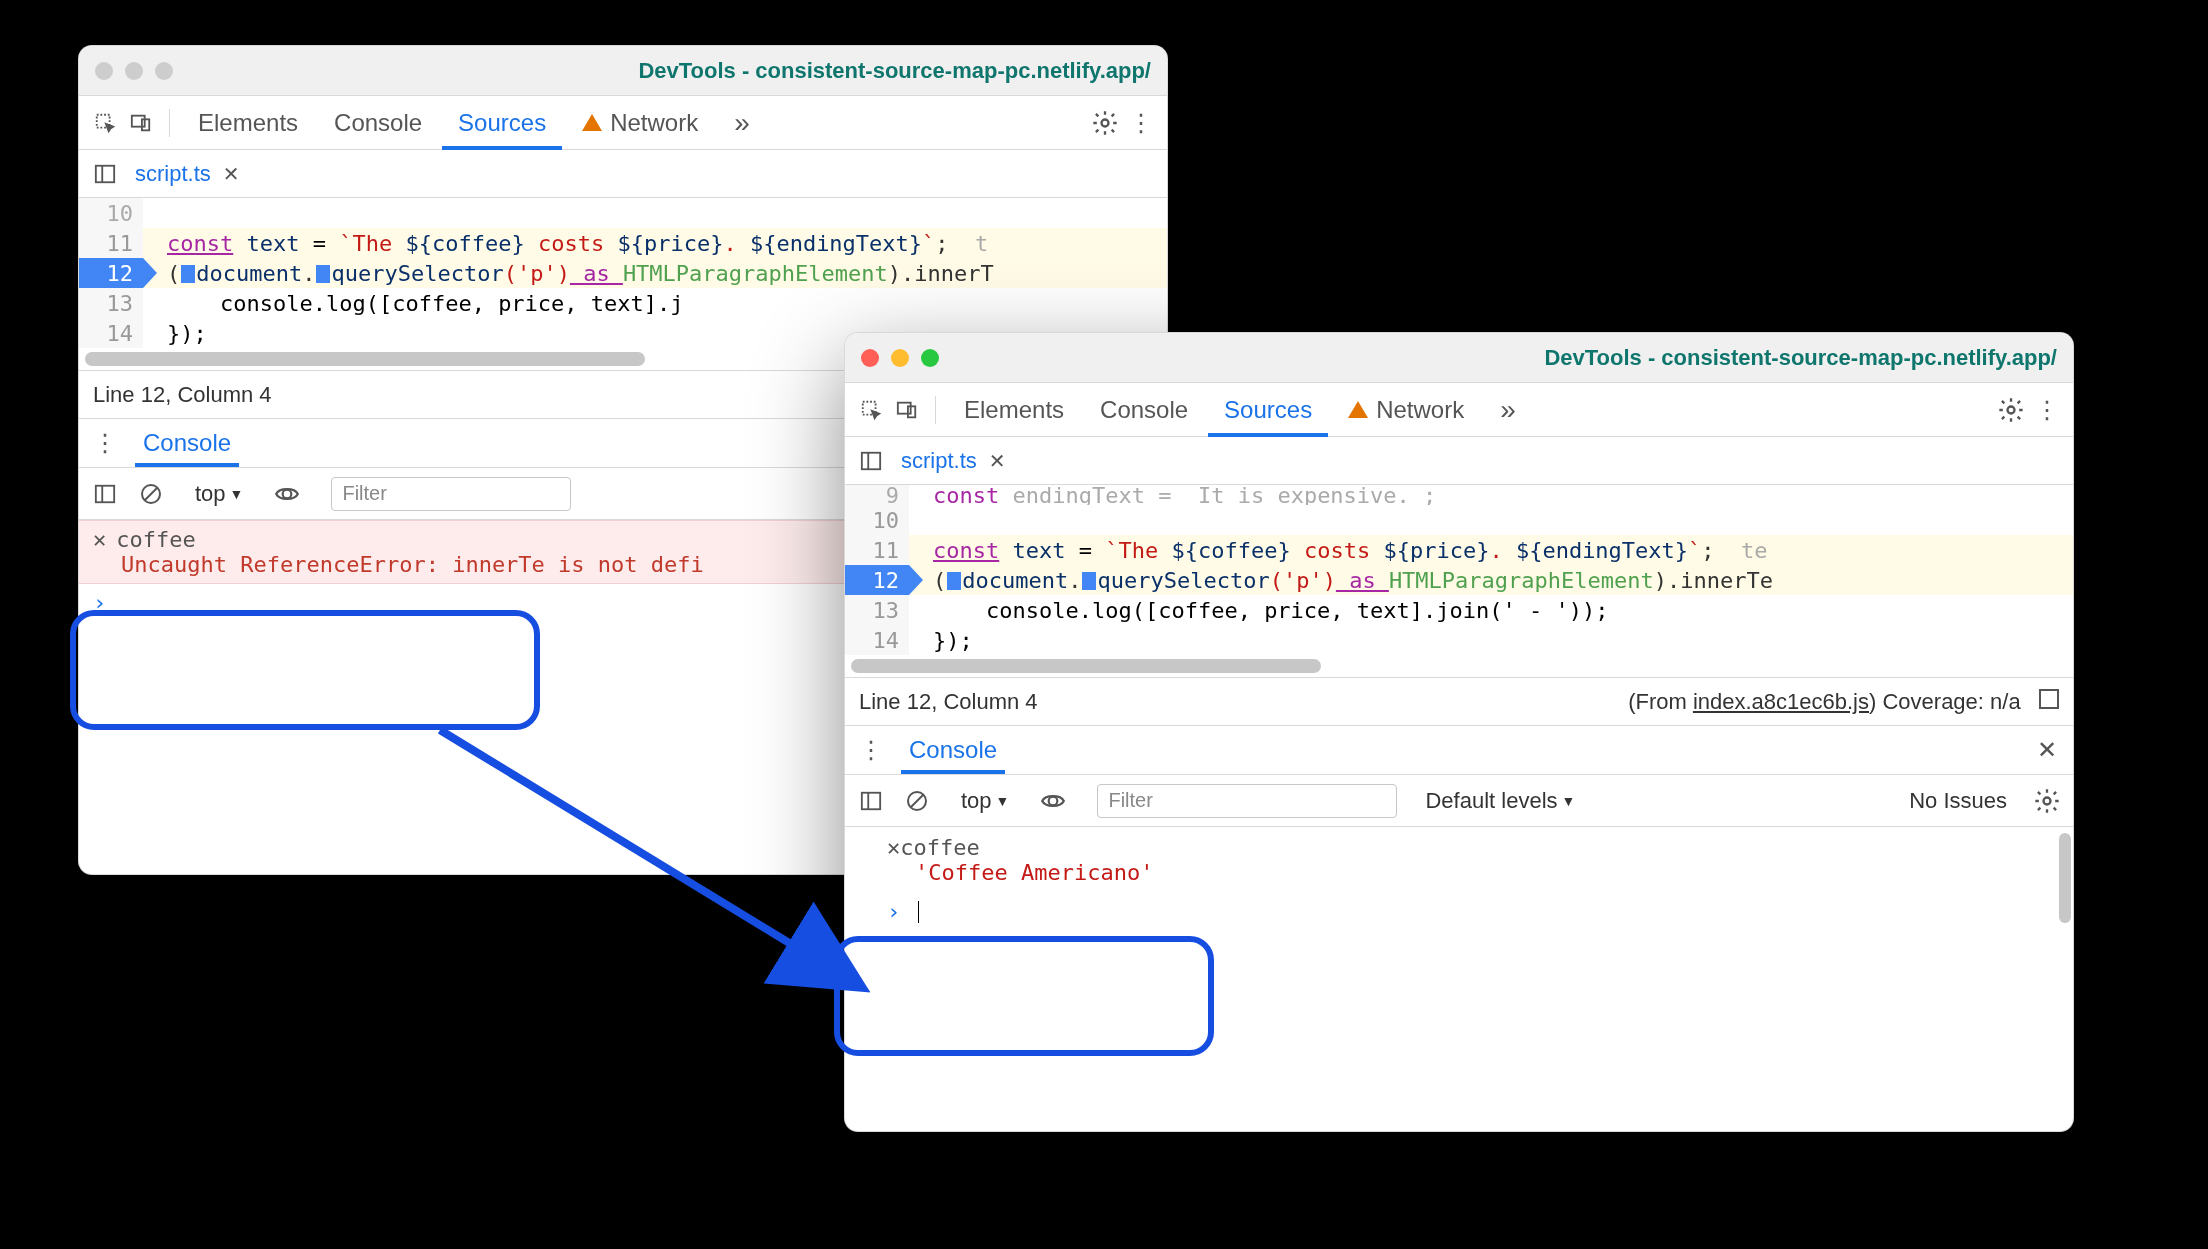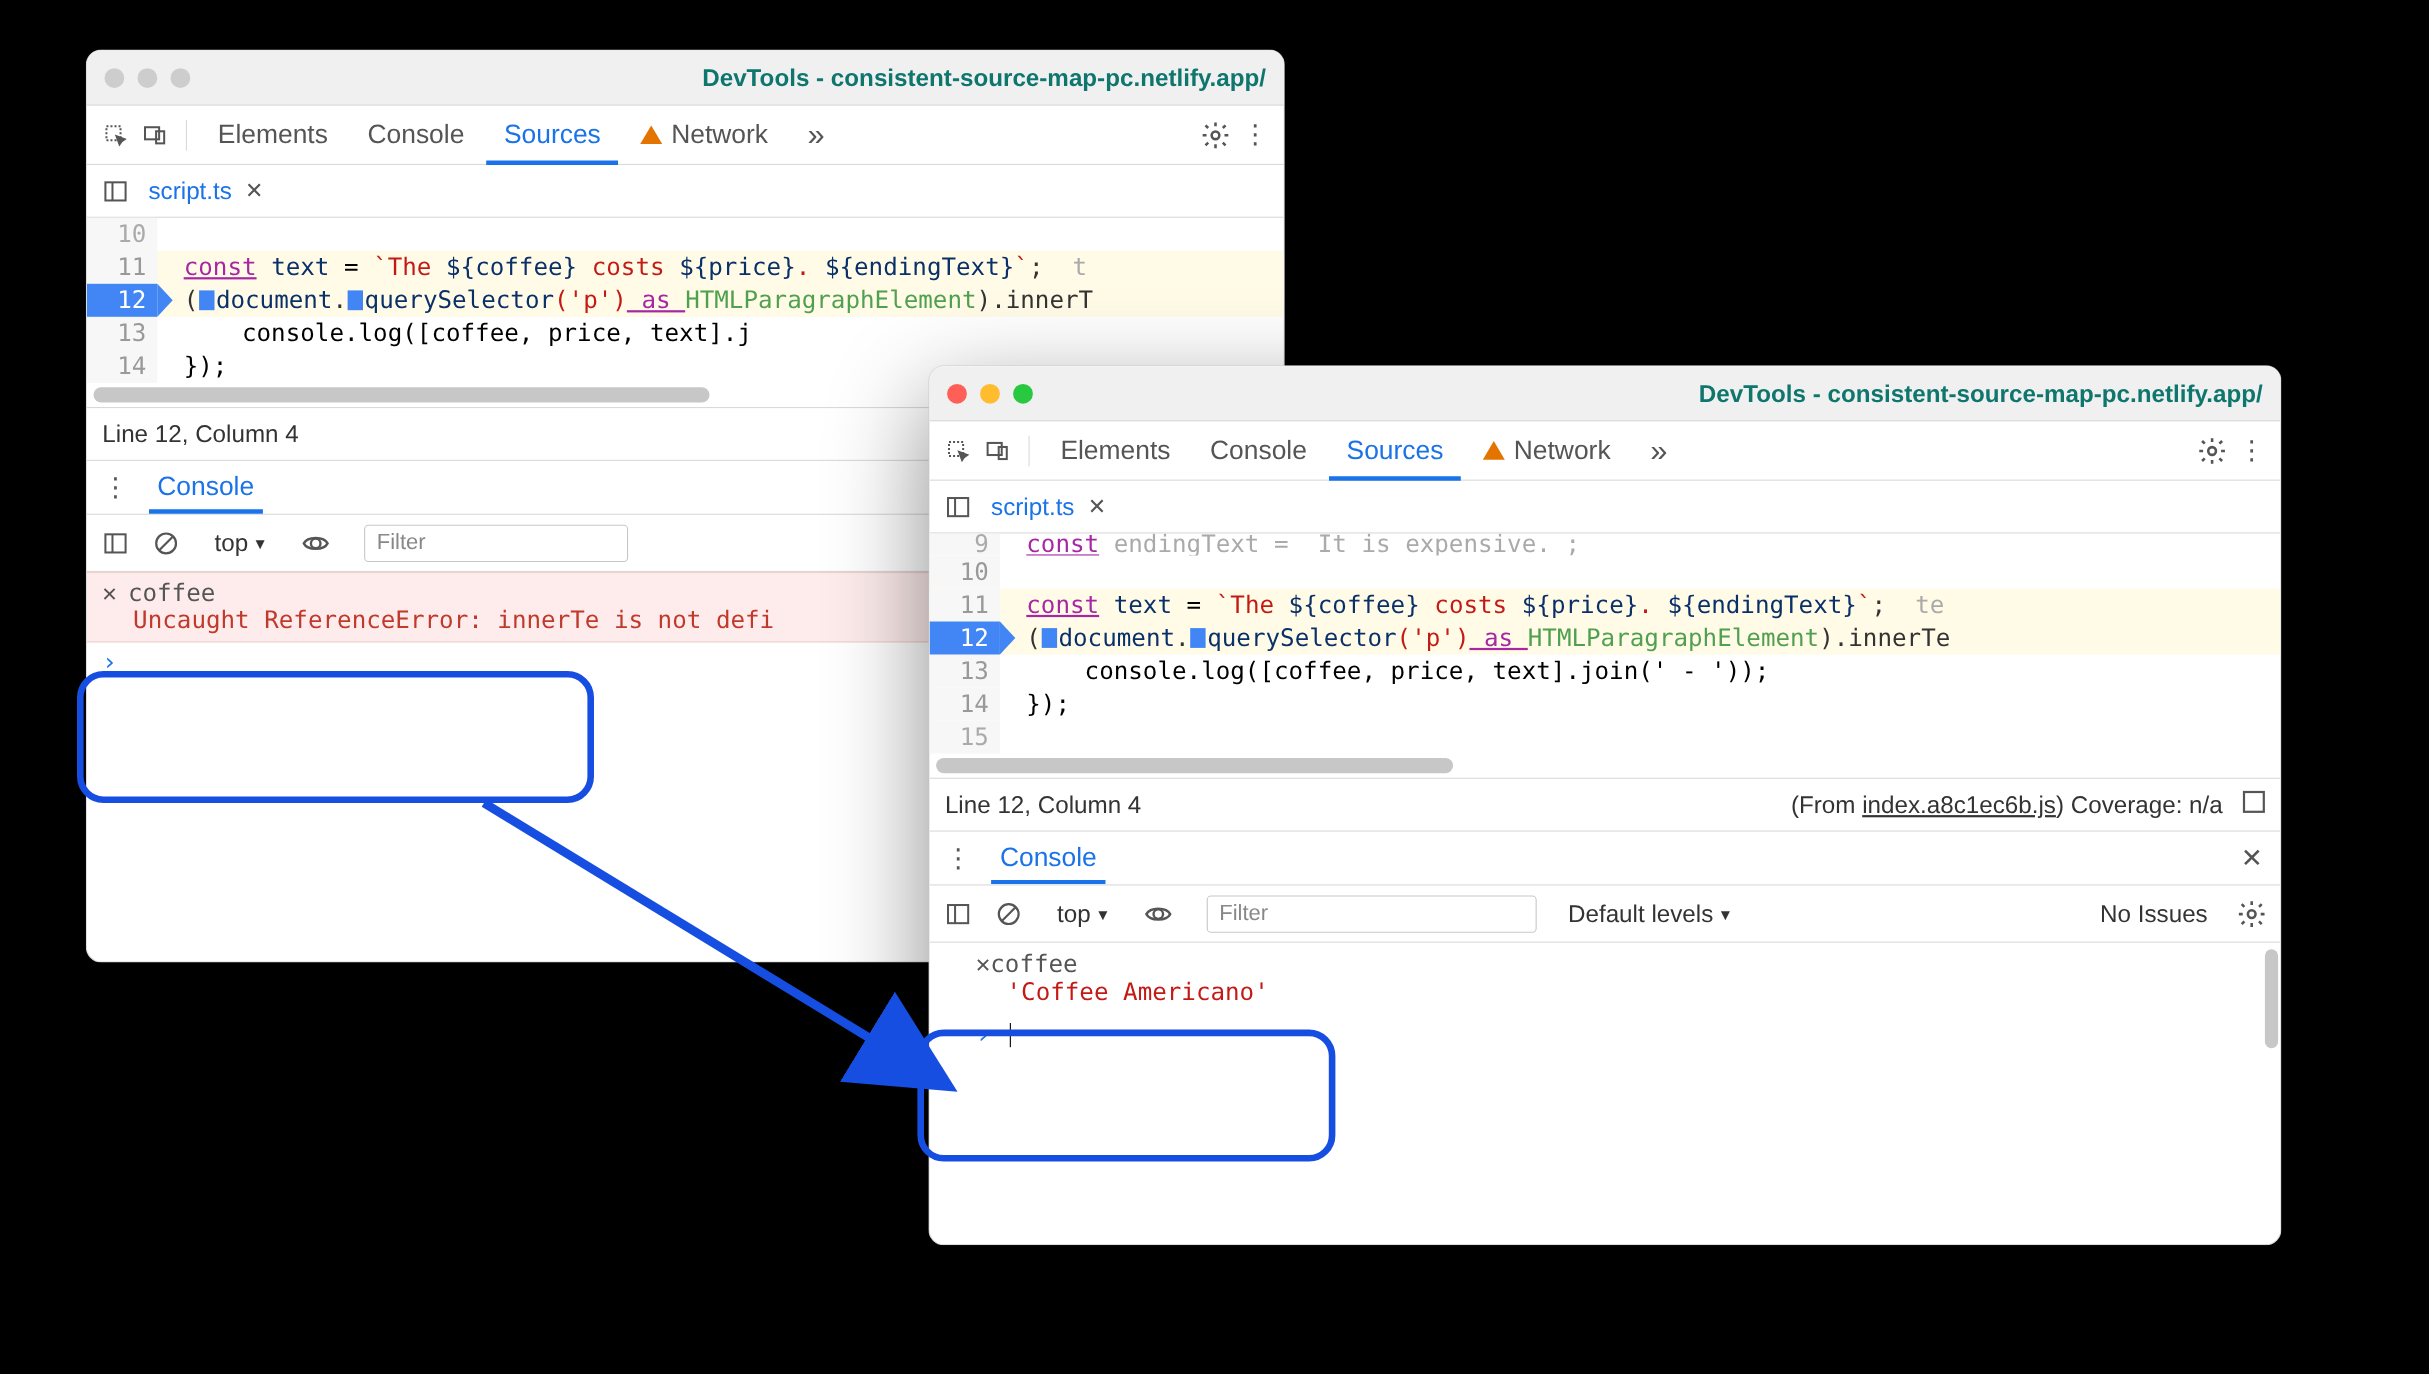--- a/index.html
+++ b/index.html
@@ -428,24 +428,20 @@
       <div class="code"><span class="punc">(</span><span class="inline-badge"></span><span class="var">document</span><span class="punc">.</span><span class="inline-badge"></span><span class="var">querySelector</span><span class="str">('p')</span><span class="kw"> as </span><span class="type">HTMLParagraphElement</span><span class="punc">)</span><span class="punc">.innerTe</span></div>
     </div>
     <div class="code-row">
         <div class="gutter">13</div>
         <div class="code">    console.log([coffee, price, text].join(' - '));</div>
       </div>
     <div class="code-row">
         <div class="gutter">14</div>
         <div class="code">});</div>
       </div>
-    <div class="code-row">
-        <div class="gutter muted">15</div>
-        <div class="code"></div>
-      </div>
     <div class="scroll-thumb-h" style="width:470px;"></div>
   </div>
 
   <div class="statusbar">
     <span>Line 12, Column 4</span>
     <span class="from">
       <span>(From </span><a>index.a8c1ec6b.js</a><span>) Coverage: n/a</span>
       &nbsp;&nbsp;<span class="box-icon"></span>
     </span>
   </div>

